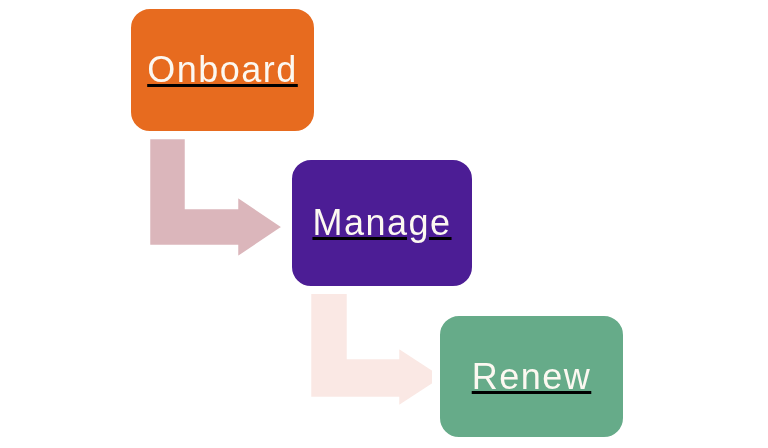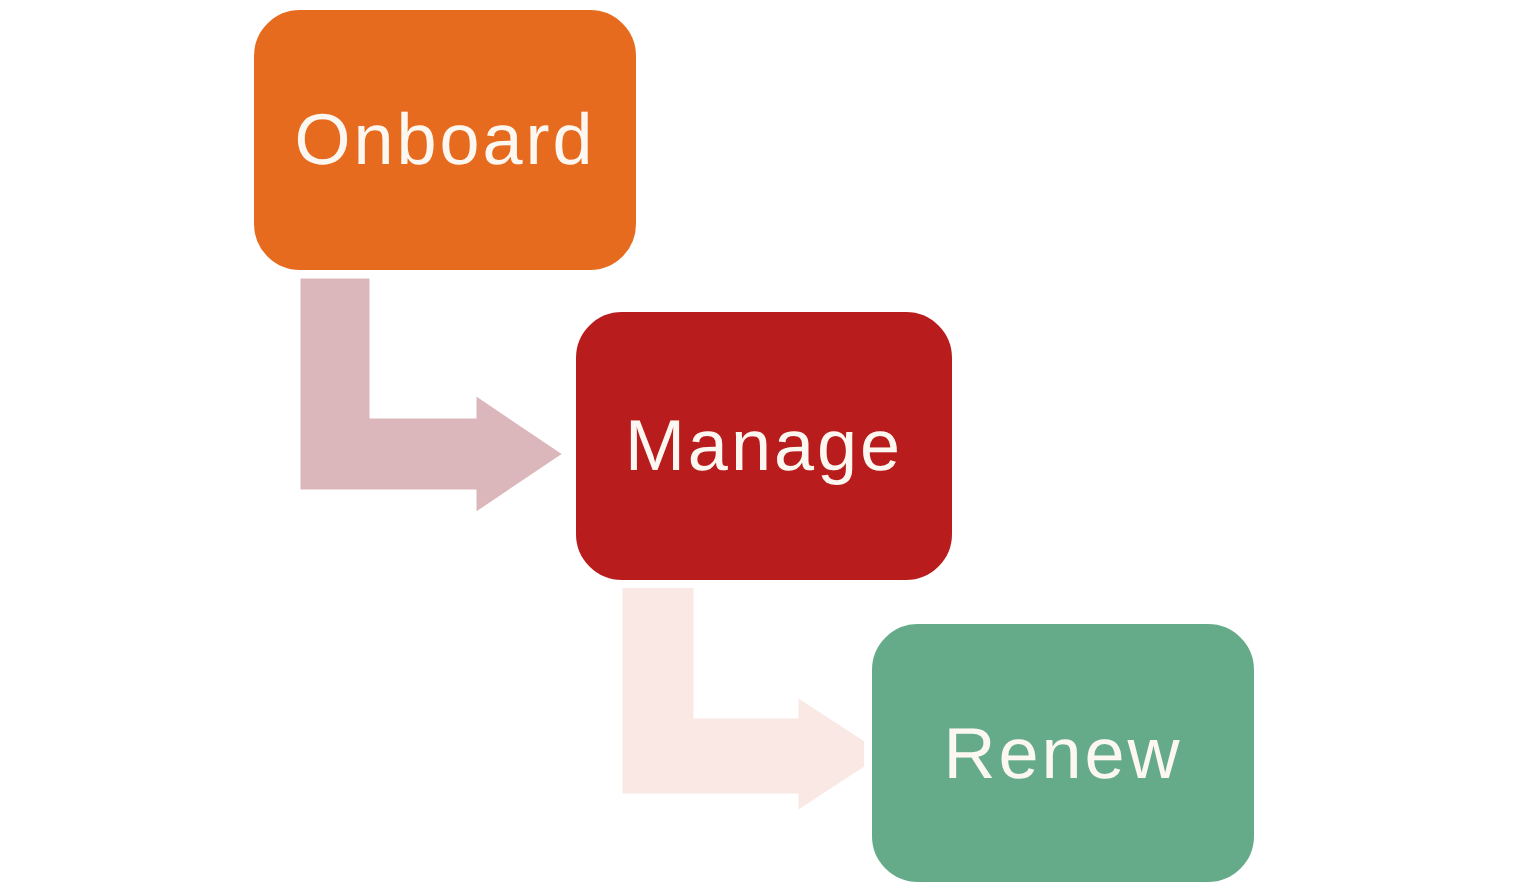--- a/index.html
+++ b/index.html
@@ -19,26 +19,27 @@
     position: absolute;
     left: 0;
     top: 0;
     width: 768px;
     height: 448px;
     z-index: 1;
   }
   .step {
     position: absolute;
     box-sizing: border-box;
-    border: 4px solid #b91c1c;
+    border: 8px solid #b91c1c;
     border-radius: 27px;
     display: flex;
     align-items: center;
     justify-content: center;
     z-index: 2;
+    text-decoration: underline;
   }
   #step-onboard { left: 123px; top: 1px;   width: 199px; height: 138px; }
   #step-manage  { left: 284px; top: 152px; width: 196px; height: 142px; }
   #step-renew   { left: 432px; top: 308px; width: 199px; height: 137px; }
   .step-label {
     font-size: 36px;
     font-weight: 400;
     letter-spacing: 1.5px;
     white-space: nowrap;
     user-select: none;
@@ -51,21 +52,21 @@
 
   <svg class="connectors" viewBox="0 0 768 448" aria-hidden="true">
     <polygon points="149,138 186,138 186,208 237,208 237,196 283,227 237,258 237,246 149,246" stroke-width="2.5" stroke-linejoin="miter" fill="#DBB6BB" stroke="#FFFFFF"></polygon>
     <polygon points="310,291 348,291 348,358 398,358 398,347 444,377 398,407 398,398 310,398" stroke-width="2.5" stroke-linejoin="miter" fill="#FAE8E4" stroke="#FFFFFF"></polygon>
   </svg>
 
   <div class="step" id="step-onboard" style="background: rgb(231, 107, 31); border-color: rgb(255, 255, 255);">
     <span class="step-label" style="color: rgb(252, 248, 241);">Onboard</span>
   </div>
 
-  <div class="step" id="step-manage" style="background: #b91c1c; border-color: rgb(255, 255, 255); text-align: center;">
+  <div class="step" id="step-manage" style="background: #4c1d95; border-color: rgb(255, 255, 255); text-align: center;">
     <span class="step-label" style="color: rgb(252, 248, 241);">Manage</span>
   </div>
 
   <div class="step" id="step-renew" style="background: rgb(102, 171, 137); border-color: rgb(255, 255, 255);">
     <span class="step-label" style="color: rgb(252, 248, 241);">Renew</span>
   </div>
 
 </div>
 
 </body></html>

